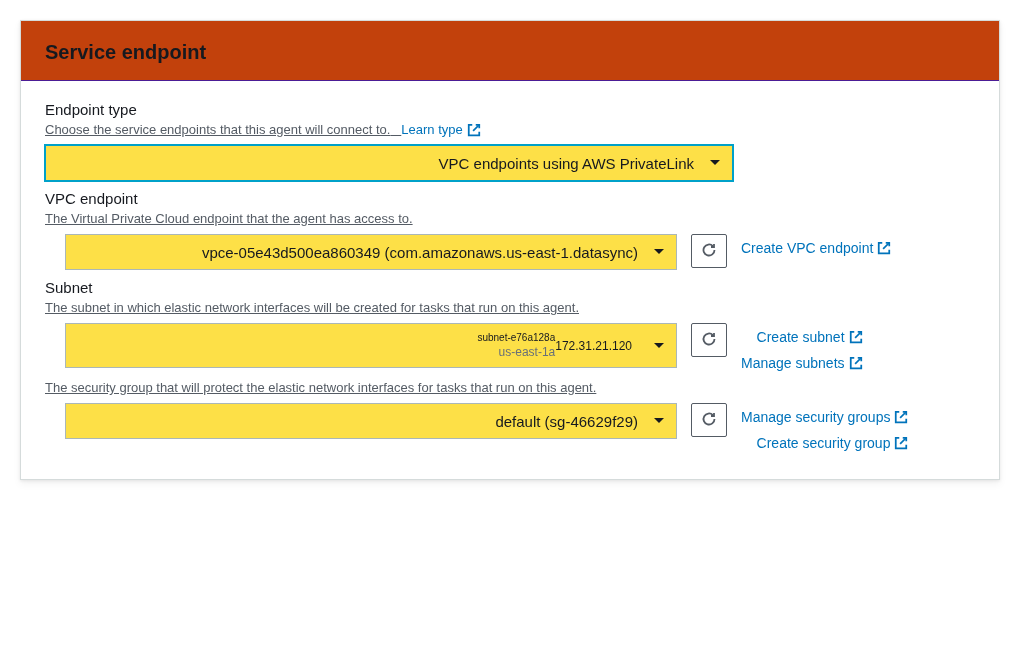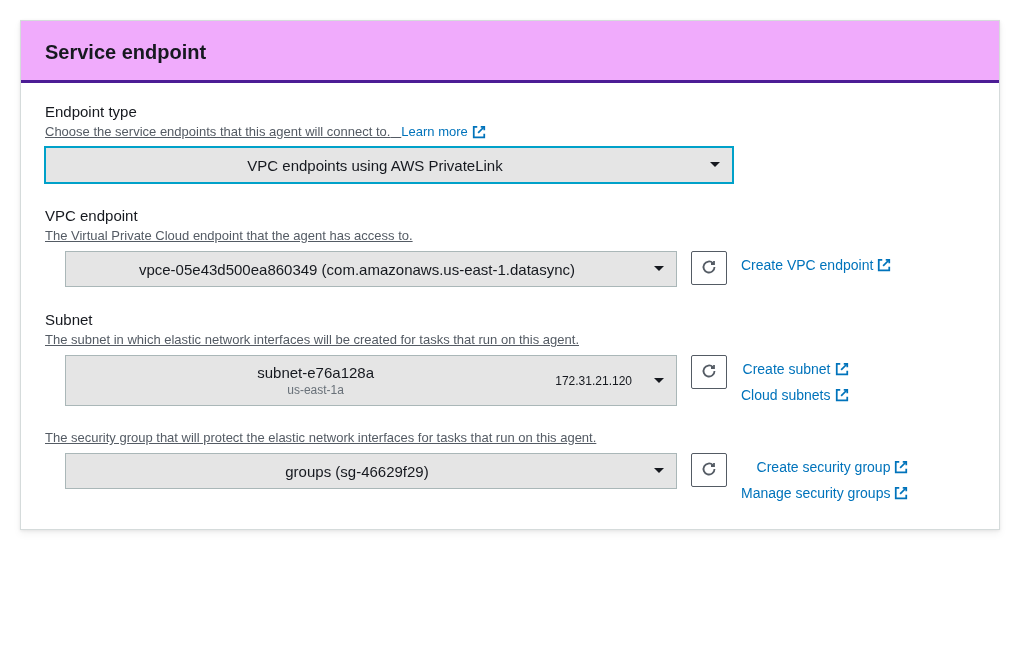--- a/index.html
+++ b/index.html
@@ -12,34 +12,34 @@
       background: #ffffff;
       padding: 20px;
     }
     .panel {
       width: 980px;
       border: 1px solid #d5dbdb;
       background: #ffffff;
       box-shadow: 0 1px 3px rgba(0,0,0,0.08), 0 4px 8px rgba(0,0,0,0.05);
     }
     .panel-header {
-      background: #f0abfc;
-      border-bottom: 3px solid #4c1d95;
+      background: #c2410c;
+      border-bottom: 1px solid #4c1d95;
       padding: 20px 24px 16px;
     }
     .panel-title {
       font-size: 20px;
       font-weight: 700;
       color: #16191f;
     }
     .panel-body {
       padding: 20px 24px 24px;
     }
     .field {
-      margin-bottom: 24px;
+      margin-bottom: 9px;
     }
     .field:last-child {
       margin-bottom: 4px;
     }
     .field-label {
       font-size: 15px;
       font-weight: 400;
       color: #16191f;
       margin-bottom: 4px;
     }
@@ -68,27 +68,27 @@
       flex: 0 0 auto;
     }
     .select-wide {
       width: 688px;
     }
     .select-mid {
       width: 612px;
     }
     .select-control {
       border: 1px solid #aab7b8;
-      background: #e5e5e5;
+      background: #fde047;
       width: 100%;
       padding: 8px 38px 8px 10px;
       font-size: 15px;
       color: #16191f;
       cursor: pointer;
-      text-align: center;
+      text-align: right;
       display: flex;
       align-items: center;
       justify-content: space-between;
       min-height: 36px;
     }
     .select-control.selected {
       border: 1px solid #00a1c9;
       box-shadow: 0 0 0 1px #00a1c9;
     }
     .select-text {
@@ -96,21 +96,21 @@
     }
     .select-subnet {
       display: flex;
       align-items: center;
       width: 100%;
     }
     .subnet-main {
       flex: 1;
     }
     .subnet-main-label {
-      font-size: 15px;
+      font-size: 10px;
       color: #16191f;
     }
     .subnet-zone {
       font-size: 12px;
       color: #687078;
       margin-top: 2px;
     }
     .subnet-ip {
       font-size: 12px;
       color: #16191f;
@@ -166,21 +166,21 @@
     <h2 class="panel-title">Service endpoint</h2>
   </div>
   <div class="panel-body">
 
     <div class="field">
       <div class="field-label">Endpoint type</div>
       <div class="field-description">
         <span>Choose the service endpoints that this agent will connect to.</span>
         &nbsp;
         <a href="#" class="learn-more">
-          <span>Learn more</span>
+          <span>Learn type</span>
           <span class="ext-icon">
             <svg width="14" height="14" viewBox="0 0 16 16" fill="none" stroke="#0073bb" stroke-width="2">
               <path d="M6 2H2v12h12V10"></path>
               <path d="M10 2h4v4"></path>
               <path d="M14 2L7 9"></path>
             </svg>
           </span>
         </a>
       </div>
       <div class="select select-wide">
@@ -265,67 +265,67 @@
             <span>Create subnet</span>
             <span class="ext-icon">
               <svg width="14" height="14" viewBox="0 0 16 16" fill="none" stroke="#0073bb" stroke-width="2">
                 <path d="M6 2H2v12h12V10"></path>
                   <path d="M10 2h4v4"></path>
                   <path d="M14 2L7 9"></path>
               </svg>
             </span>
           </a>
           <a href="#" class="ext-link">
-            <span>Cloud subnets</span>
+            <span>Manage subnets</span>
             <span class="ext-icon">
               <svg width="14" height="14" viewBox="0 0 16 16" fill="none" stroke="#0073bb" stroke-width="2">
                 <path d="M6 2H2v12h12V10"></path>
                   <path d="M10 2h4v4"></path>
                   <path d="M14 2L7 9"></path>
               </svg>
             </span>
           </a>
         </div>
       </div>
     </div>
 
     <div class="field">
       <div class="field-description">The security group that will protect the elastic network interfaces for tasks that run on this agent.</div>
       <div class="select-row">
         <div class="select select-mid">
           <div class="select-control">
-            <span class="select-text">groups (sg-46629f29)</span>
+            <span class="select-text">default (sg-46629f29)</span>
           </div>
           <span class="caret">
             <svg width="12" height="8" viewBox="0 0 12 8">
                 <path d="M1 1l5 5 5-5" fill="#16191f"></path>
               </svg>
           </span>
         </div>
         <button class="refresh-btn">
           <span>
             <svg width="16" height="16" viewBox="0 0 16 16" fill="none" stroke="#545b64" stroke-width="1.8">
               <path d="M13.5 8a5.5 5.5 0 1 1-1.6-3.9"></path>
                 <path d="M13 2v3h-3"></path>
             </svg>
           </span>
         </button>
         <div class="link-stack">
           <a href="#" class="ext-link">
+            <span>Manage security groups</span>
+            <span class="ext-icon">
+              <svg width="14" height="14" viewBox="0 0 16 16" fill="none" stroke="#0073bb" stroke-width="2">
+                <path d="M6 2H2v12h12V10"></path>
+                  <path d="M10 2h4v4"></path>
+                  <path d="M14 2L7 9"></path>
+              </svg>
+            </span>
+          </a>
+          <a href="#" class="ext-link">
             <span>Create security group</span>
-            <span class="ext-icon">
-              <svg width="14" height="14" viewBox="0 0 16 16" fill="none" stroke="#0073bb" stroke-width="2">
-                <path d="M6 2H2v12h12V10"></path>
-                  <path d="M10 2h4v4"></path>
-                  <path d="M14 2L7 9"></path>
-              </svg>
-            </span>
-          </a>
-          <a href="#" class="ext-link">
-            <span>Manage security groups</span>
             <span class="ext-icon">
               <svg width="14" height="14" viewBox="0 0 16 16" fill="none" stroke="#0073bb" stroke-width="2">
                 <path d="M6 2H2v12h12V10"></path>
                   <path d="M10 2h4v4"></path>
                   <path d="M14 2L7 9"></path>
               </svg>
             </span>
           </a>
         </div>
       </div>

